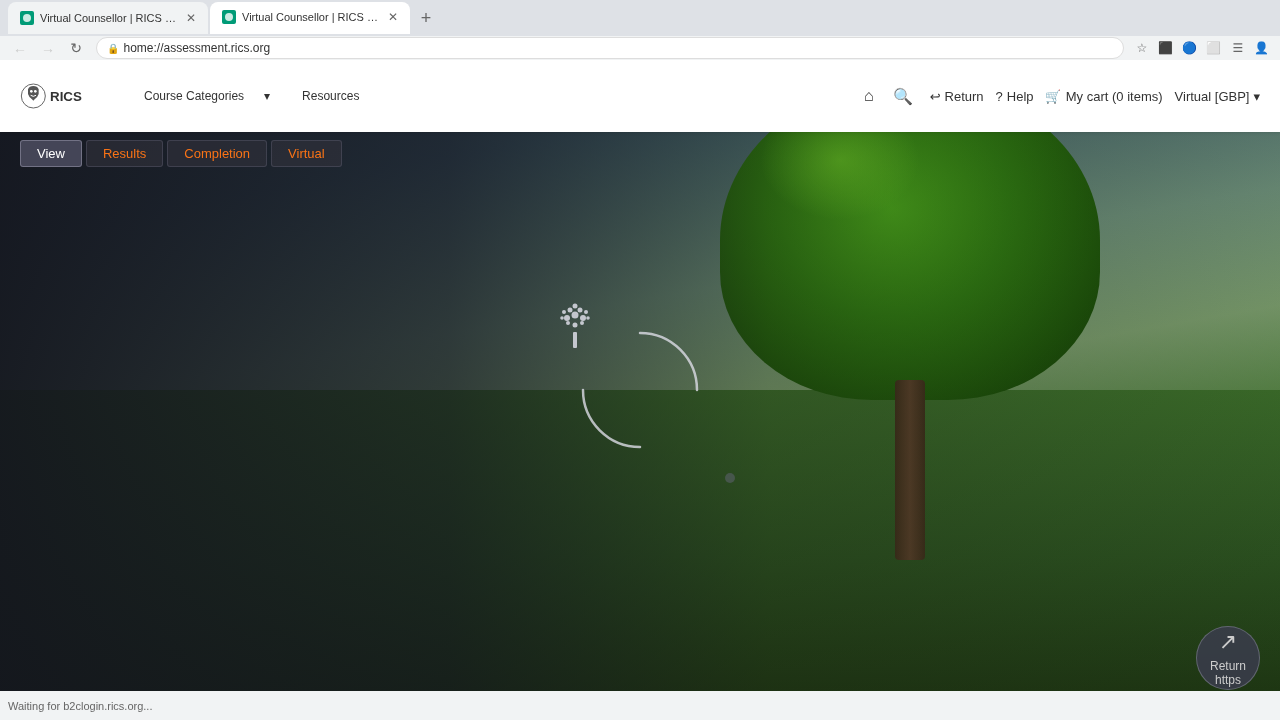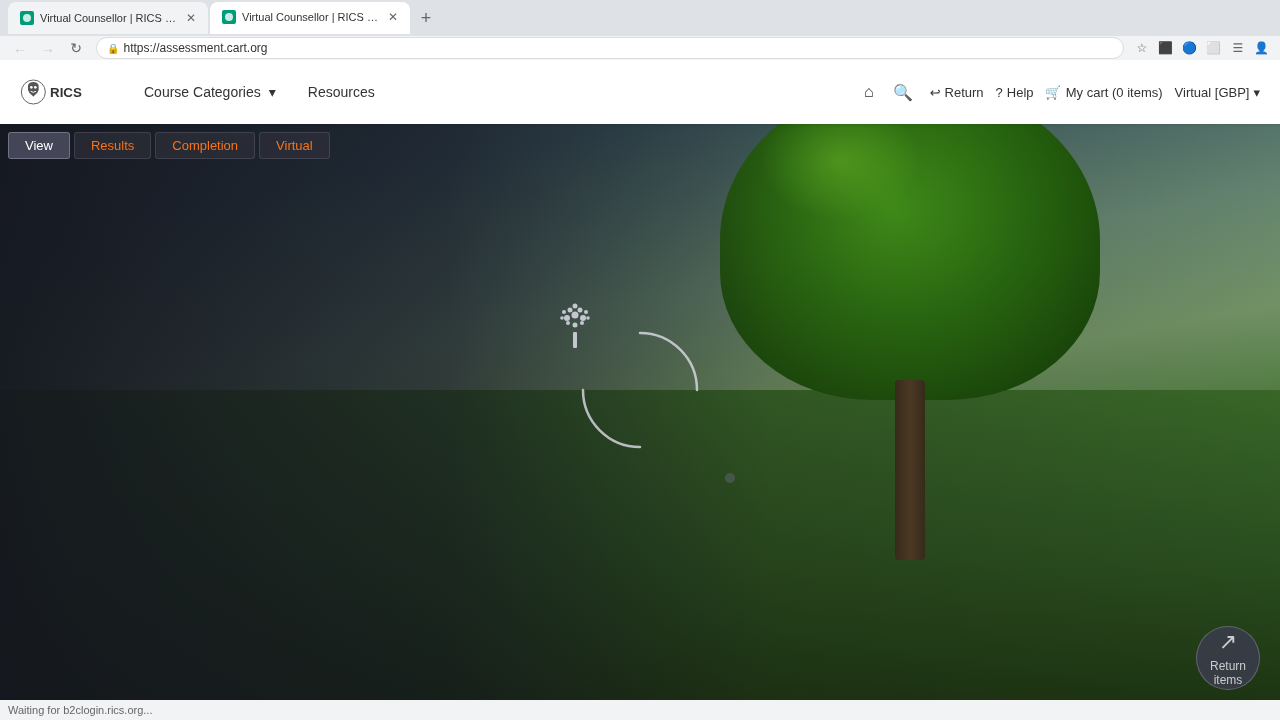--- a/index.html
+++ b/index.html
@@ -189,21 +189,21 @@
       height: 120px;
       background: radial-gradient(ellipse, rgba(120, 220, 40, 0.6), transparent 70%);
       border-radius: 50%;
     }
 
     
     .navbar {
       position: relative;
       z-index: 100;
       background: #fff;
-      height: 64px;
+      height: 72px;
       display: flex;
       align-items: center;
       padding: 0 20px;
       box-shadow: 0 1px 3px rgba(0,0,0,0.1);
     }
     .navbar-logo {
       display: flex;
       align-items: center;
       gap: 8px;
       text-decoration: none;
@@ -214,26 +214,26 @@
       height: 40px;
     }
     .navbar-nav {
       display: flex;
       align-items: center;
       gap: 4px;
       flex: 1;
     }
     .nav-item {
       padding: 8px 14px;
-      font-size: 14px;
+      font-size: 12px;
       color: #333;
       cursor: pointer;
       display: flex;
       align-items: center;
-      gap: 8px;
+      gap: 20px;
     }
     .navbar-right {
       display: flex;
       align-items: center;
       gap: 12px;
     }
     .nav-icon-btn {
       color: #333;
       font-size: 16px;
       cursor: pointer;
@@ -247,21 +247,21 @@
       align-items: center;
       gap: 4px;
     }
 
     
     .content-tabs {
       position: relative;
       z-index: 10;
       display: flex;
       align-items: center;
-      padding: 8px 8px;
+      padding: 8px 20px;
       gap: 4px;
     }
     .content-tab {
       padding: 5px 16px;
       font-size: 13px;
       color: #f97316;
       cursor: pointer;
       background: rgba(50,50,60,0.6);
       border: 1px solid rgba(120,120,140,0.3);
       border-radius: 3px;
@@ -328,21 +328,21 @@
       font-size: 12px;
       color: #ccc;
       text-align: center;
       line-height: 1.2;
     }
 
     
     .status-bar {
       position: absolute;
       bottom: 0; left: 0; right: 0;
-      height: 20px;
+      height: 29px;
       background: #f1f3f4;
       display: flex;
       align-items: center;
       padding: 0 8px;
       font-size: 11px;
       color: #666;
       z-index: 1000;
     }
 
     
@@ -381,21 +381,21 @@
     <div class="tab-new">+</div>
   </div>
   <div class="address-bar">
     <div class="nav-buttons">
       <div class="nav-btn disabled">←</div>
       <div class="nav-btn disabled">→</div>
       <div class="nav-btn">↻</div>
     </div>
     <div class="url-bar">
       <span class="url-lock">🔒</span>
-      <span>https://assessment.cart.org</span>
+      <span>home://assessment.rics.org</span>
     </div>
     <div class="browser-actions">
       <div class="browser-action-icon">☆</div>
       <div class="browser-action-icon">⬛</div>
       <div class="browser-action-icon">🔵</div>
       <div class="browser-action-icon">⬜</div>
       <div class="browser-action-icon">☰</div>
       <div class="browser-action-icon">👤</div>
     </div>
   </div>
@@ -513,20 +513,20 @@
       </svg>
     </div>
   </div>
 
   <div class="cursor-dot" style="left: 730px; top: 418px; transform: translate(-50%,-50%);"></div>
 
   <div class="return-home-btn">
     <span style="font-size: 22px; color: #ccc;">↗</span>
     <span class="return-home-text">
       <span>Return</span><br>
-      <span>items</span>
+      <span>https</span>
     </span>
   </div>
 </div>
 
 <div class="status-bar">
   <span>Waiting for b2clogin.rics.org...</span>
 </div>
 
 </body></html>

